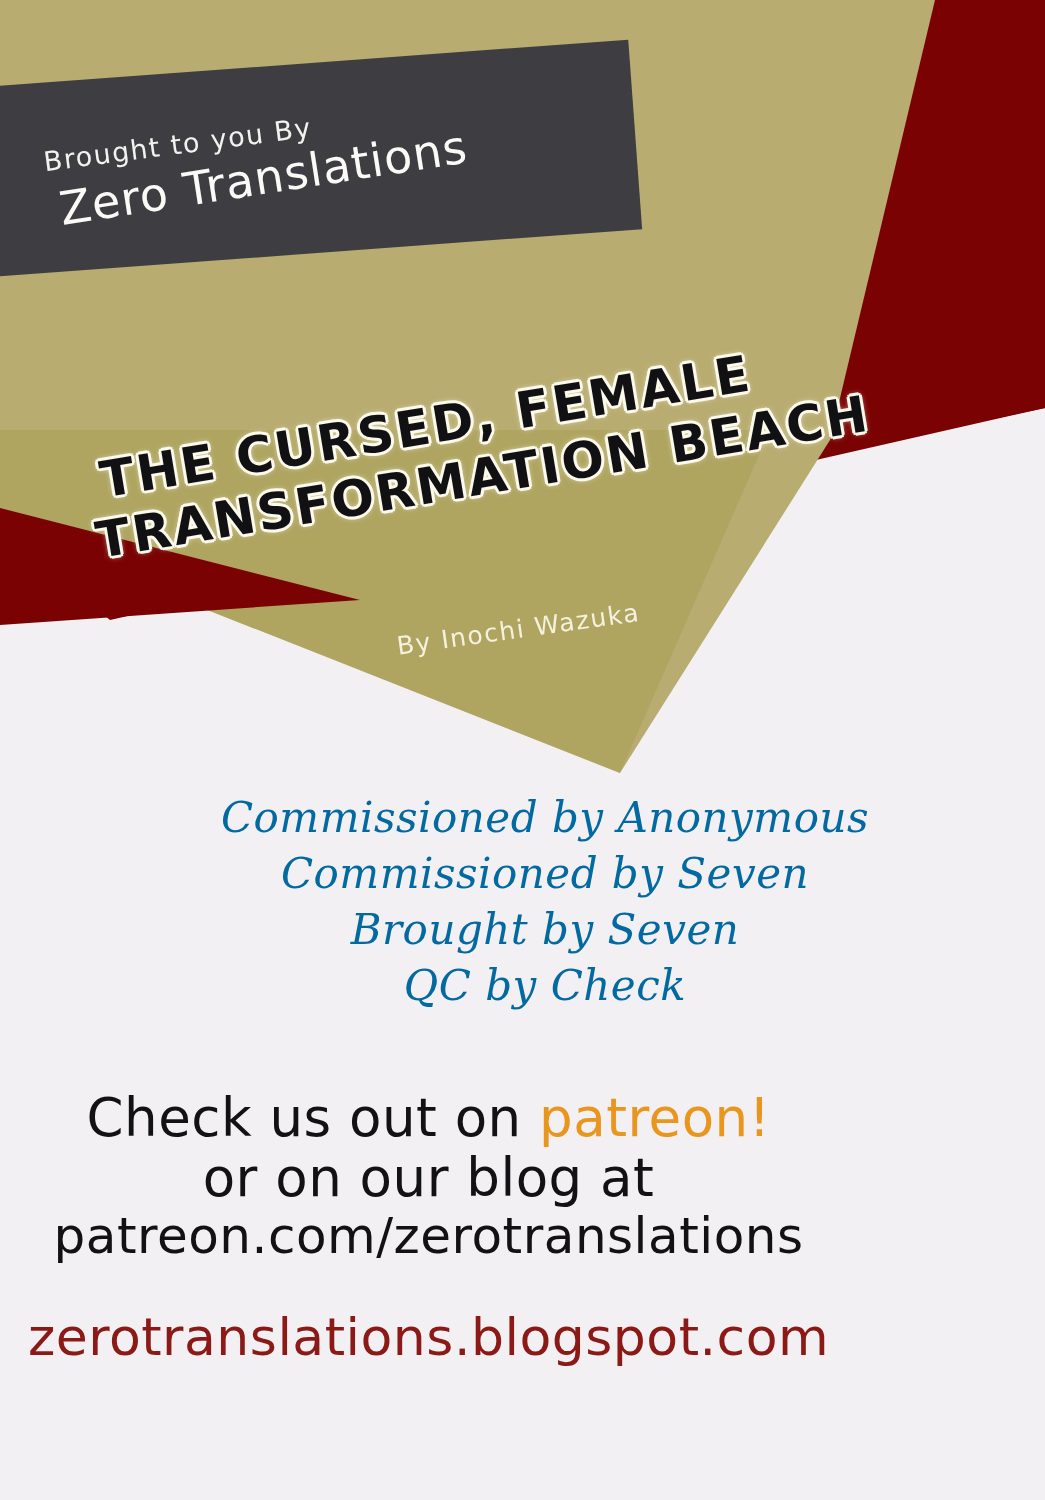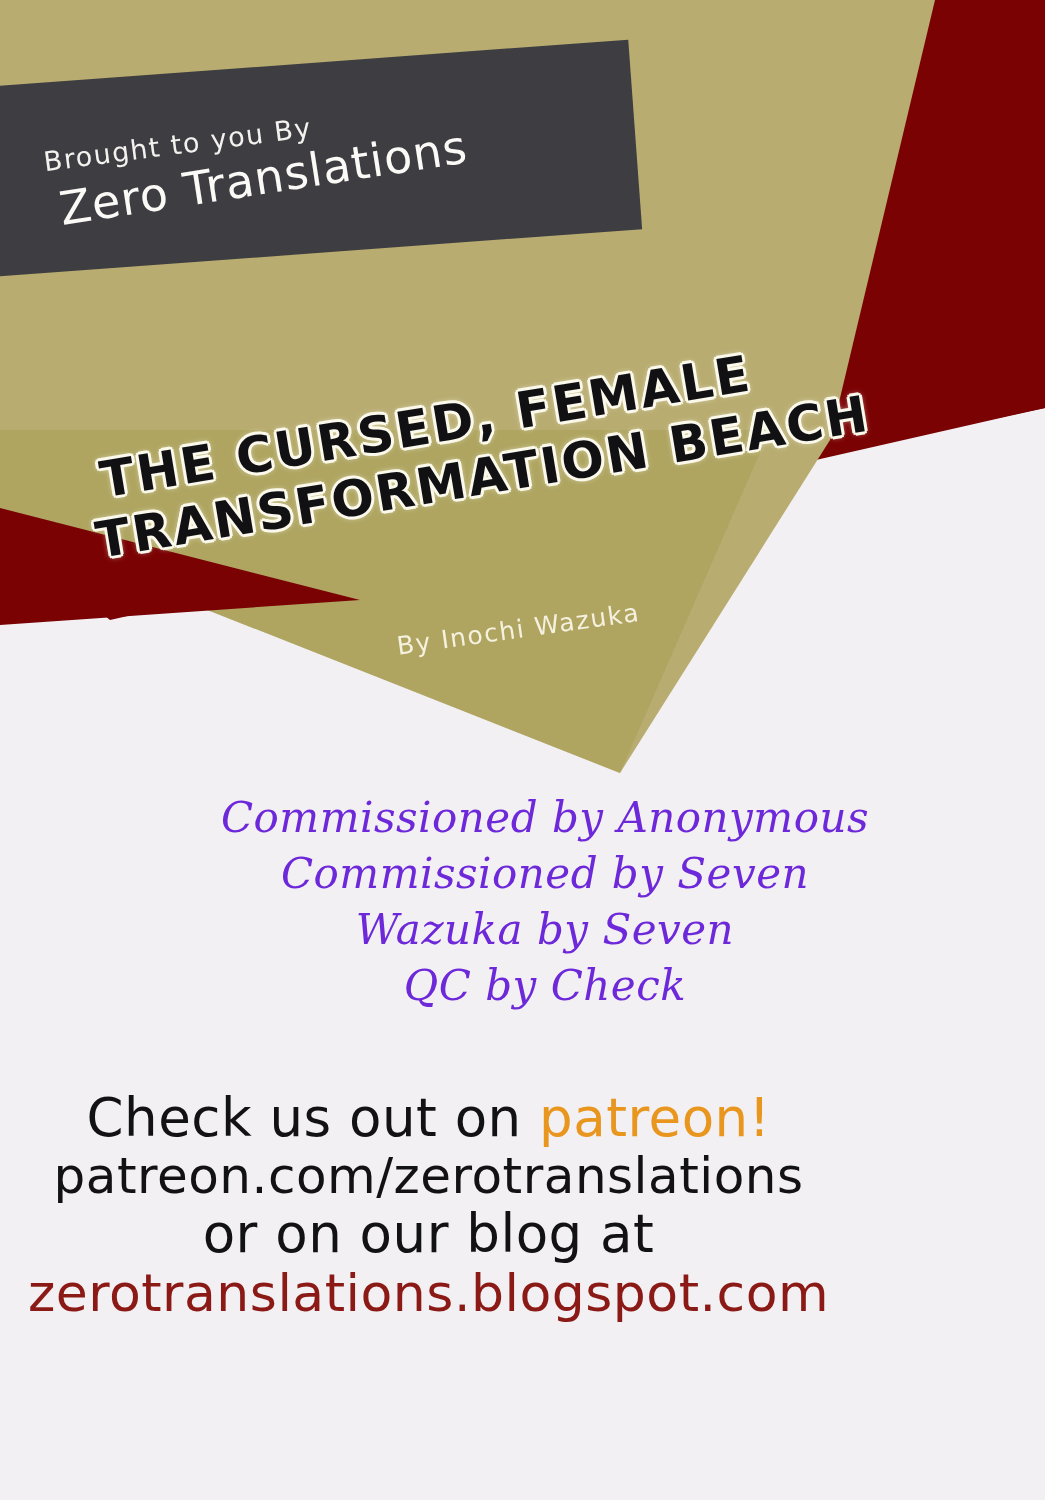--- a/index.html
+++ b/index.html
@@ -113,21 +113,21 @@
     position: absolute;
     left: 0;
     top: 790px;
     width: 1045px;
     text-align: center;
   }
   .credit-line {
     font-family: "DejaVu Serif", serif;
     font-style: italic;
     font-size: 42px;
-    color: #6d28d9;
+    color: #0369a1;
     line-height: 1.33;
     letter-spacing: 0.5px;
     white-space: nowrap;
     margin-left: 45px;
   }
 
   
   .promo {
     position: absolute;
     left: 0;
@@ -143,20 +143,21 @@
     letter-spacing: 0.5px;
     white-space: nowrap;
   }
   .promo-url {
     font-size: 50px;
   }
   .patreon-word { color: #E8961E; }
   .blog-url {
     color: #8B1A17;
     font-size: 52px;
+    margin-top: 44px;
   }
 </style>
 </head>
 <body>
 
 <div id="page">
 
   <svg class="bg-svg" viewBox="0 0 1045 1500" preserveAspectRatio="none">
 
     <rect x="0" y="0" width="1045" height="1500" fill="#F2F0F3"></rect>
@@ -182,24 +183,24 @@
   <div class="title-block">
     <div class="title-line">THE CURSED, FEMALE</div>
     <div class="title-line title-line-2">TRANSFORMATION BEACH</div>
   </div>
 
   <div class="byline">By Inochi Wazuka</div>
 
   <div class="credits">
     <div class="credit-line">Commissioned by Anonymous</div>
     <div class="credit-line">Commissioned by Seven</div>
-    <div class="credit-line">Wazuka by Seven</div>
+    <div class="credit-line">Brought by Seven</div>
     <div class="credit-line">QC by Check</div>
   </div>
 
   <div class="promo">
     <div class="promo-line"><span>Check us out on </span><span class="patreon-word">patreon!</span></div>
+    <div class="promo-line">or on our blog at</div>
     <div class="promo-line promo-url">patreon.com/zerotranslations</div>
-    <div class="promo-line">or on our blog at</div>
     <div class="promo-line blog-url">zerotranslations.blogspot.com</div>
   </div>
 
 </div>
 
 </body></html>

